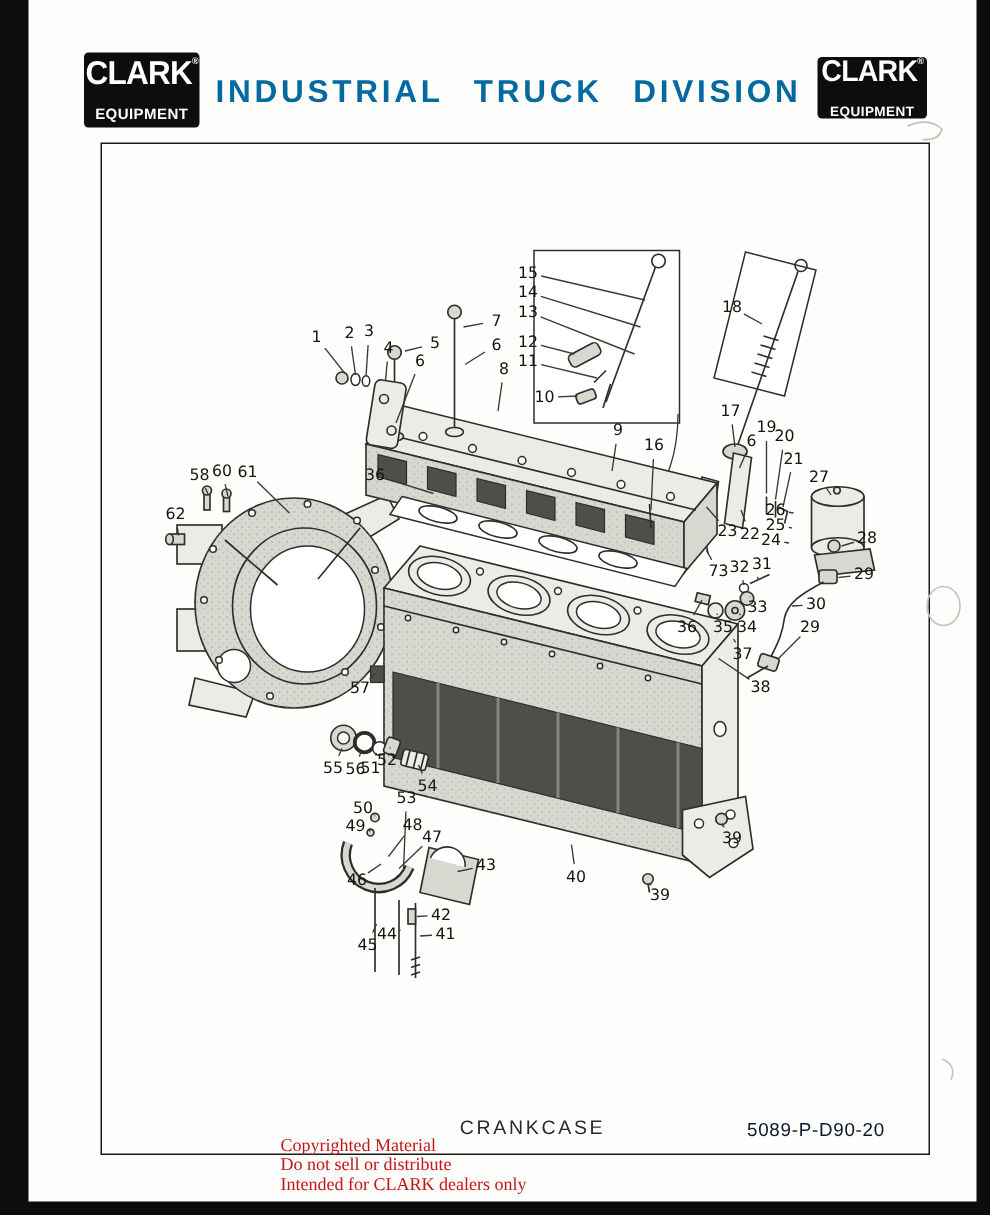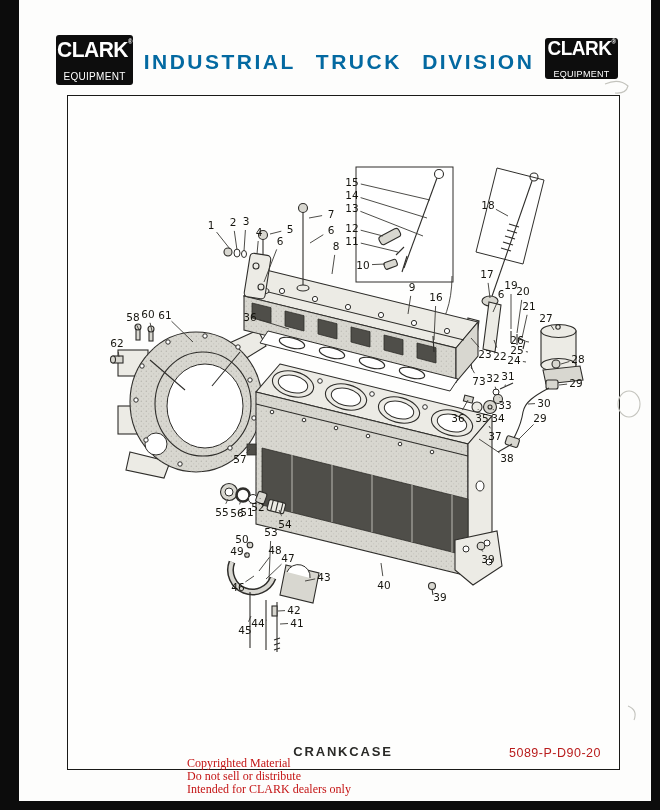--- a/index.html
+++ b/index.html
@@ -12,44 +12,44 @@
   .edge-bottom{left:0;top:801px;width:660px;height:9px;}
   
   .clark-logo{position:absolute;background:#0d0d0d;border-radius:3px;display:flex;flex-direction:column;
               align-items:center;justify-content:center;color:#fff;}
   .logo-left{left:56px;top:35px;width:77px;height:50px;}
   .logo-right{left:545px;top:38px;width:73px;height:41px;}
   .clark-word{font-weight:700;letter-spacing:-0.5px;line-height:1;transform:scaleY(1.05);}
   .logo-left .clark-word{font-size:21px;}
   .logo-right .clark-word{font-size:19px;}
   .clark-reg{font-size:6px;vertical-align:top;}
-  .clark-sub{font-weight:400;line-height:1;margin-top:12px;letter-spacing:0.3px;}
+  .clark-sub{font-weight:700;line-height:1;margin-top:12px;letter-spacing:0.3px;}
   .logo-left .clark-sub{font-size:10px;}
   .logo-right .clark-sub{font-size:9px;}
   .masthead-title{position:absolute;left:140px;top:50px;width:398px;text-align:center;
                   font-size:21px;font-weight:700;letter-spacing:2.5px;word-spacing:12px;color:#0369a1;}
   
   .figure-box{position:absolute;left:67px;top:95px;width:551px;height:673px;
               border:1.5px solid #1a1a18;background:#fefefd;}
   svg.diagram{position:absolute;left:0;top:0;width:660px;height:810px;pointer-events:none;}
   
   .ln{fill:none;stroke:#2e2d2a;stroke-width:1.1;}
   .fill-lt{fill:#ecebe5;stroke:#2e2d2a;stroke-width:1.1;}
   .fill-md{fill:#d8d7d0;stroke:#2e2d2a;stroke-width:1.1;}
   .fill-dk{fill:#4f4e49;stroke:#2e2d2a;stroke-width:0.8;}
   .fill-wh{fill:#ffffff;stroke:#2e2d2a;stroke-width:1;}
   .leader{stroke:#3a3934;stroke-width:0.9;fill:none;}
   .callout{font-family:"DejaVu Sans",sans-serif;font-size:10.5px;fill:#16150f;
            text-anchor:middle;dominant-baseline:central;}
   .artifact{fill:none;stroke:#c3c3bd;stroke-width:1.1;}
   
-  .caption{position:absolute;left:243px;top:744px;width:200px;text-align:center;
-           font-size:13px;letter-spacing:1.8px;color:#2a2a27;font-weight:bold;}
-  .docnum{position:absolute;left:498px;top:746px;width:114px;text-align:center;
-          font-size:12.5px;letter-spacing:0.5px;color:#b91c1c;}
+  .caption{position:absolute;left:255px;top:744px;width:200px;text-align:center;
+           font-size:13px;letter-spacing:1.8px;color:#2a2a27;}
+  .docnum{position:absolute;left:498px;top:746px;width:114px;text-align:left;
+          font-size:12.5px;letter-spacing:0.5px;color:#0f172a;}
   .notice{position:absolute;left:187px;top:757px;width:300px;text-align:left;
           font-family:"Liberation Serif",serif;font-size:12px;line-height:13.2px;color:#c41414;}
 </style>
 </head>
 <body>
 
 <div class="page">
 
   <div class="edge edge-left"></div>
   <div class="edge edge-right"></div>

